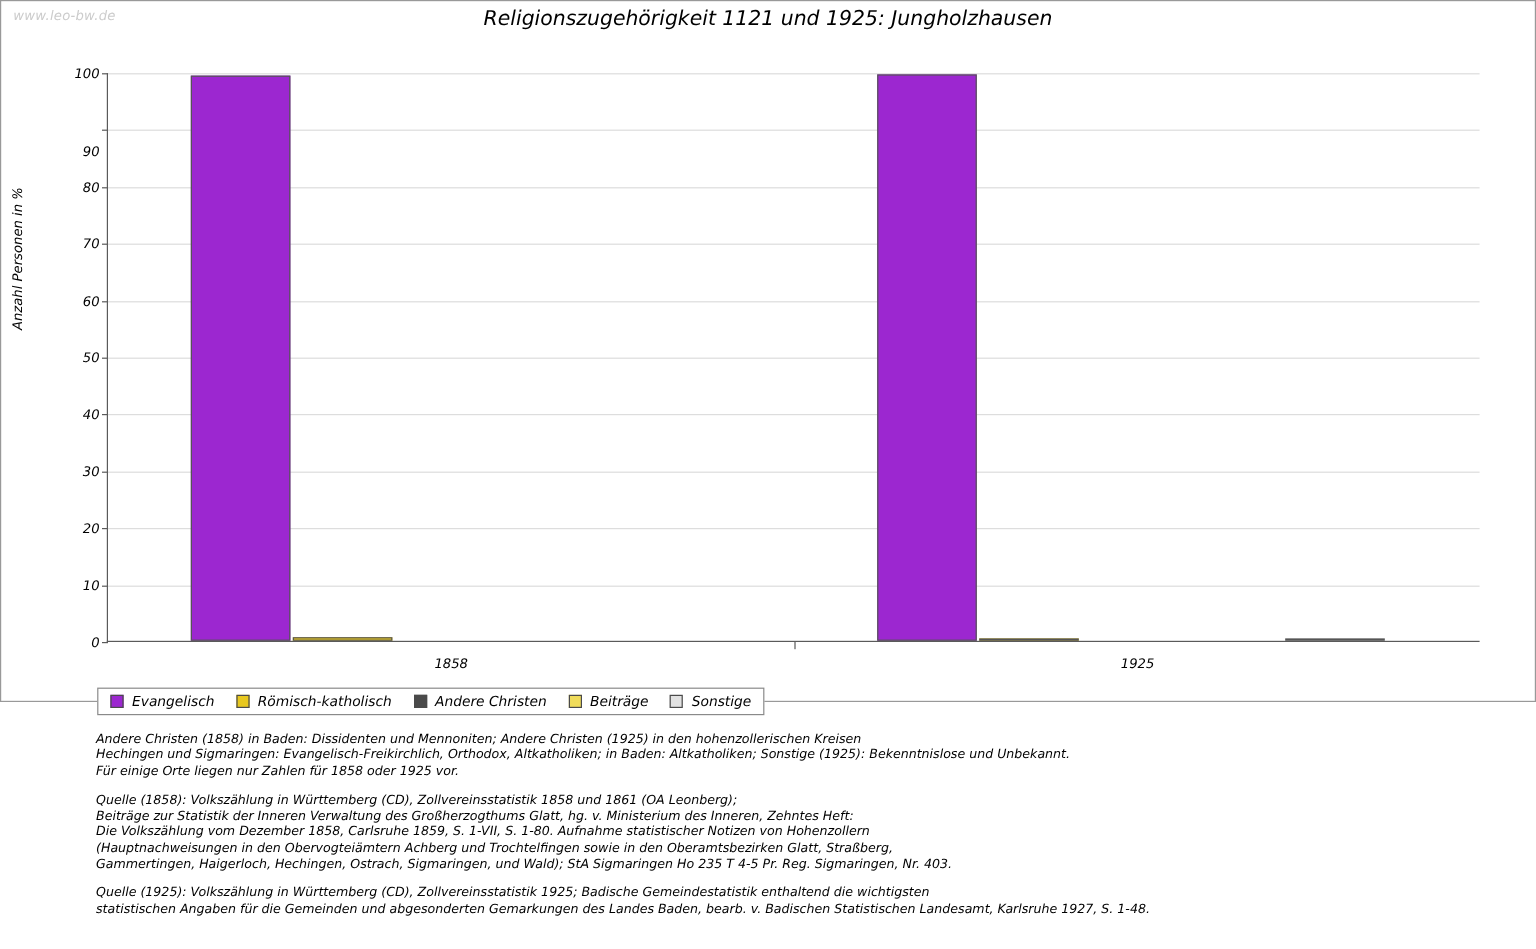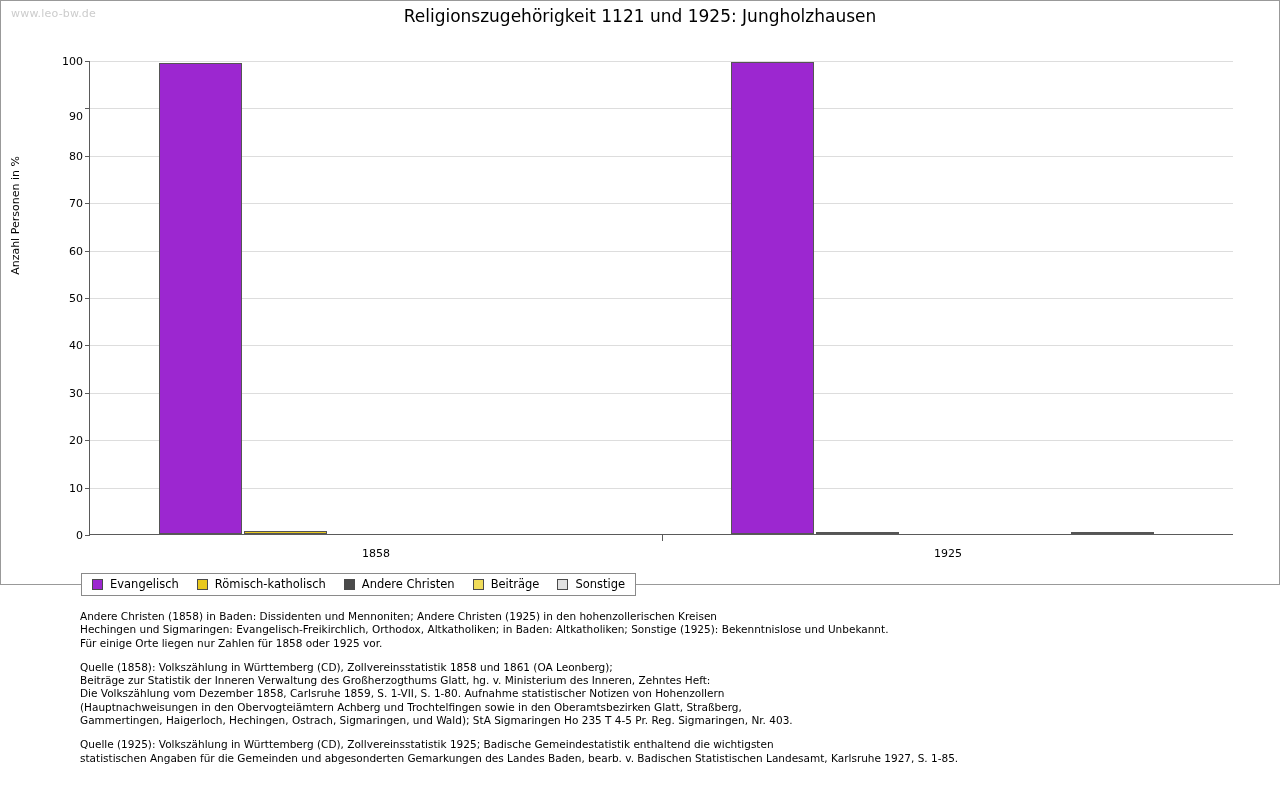--- a/index.html
+++ b/index.html
@@ -14,20 +14,21 @@
     color: #000000;
     overflow: hidden;
   }
   #page {
     position: relative;
     width: 1280px;
     height: 585px;
     box-sizing: border-box;
     border: 1px solid #999999;
     background: #ffffff;
+    font-style: italic;
   }
   .watermark {
     position: absolute;
     left: 10px;
     top: 6px;
     font-size: 11px;
     color: #cccccc;
     letter-spacing: 0.2px;
   }
   .chart-title {
@@ -193,21 +194,21 @@
         <div class="tick-mark" style="top: 189.6px;"></div>
         <div class="tick-label" style="top: 189.6px;">60</div>
         <div class="gridline" style="top: 142.2px;"></div>
         <div class="tick-mark" style="top: 142.2px;"></div>
         <div class="tick-label" style="top: 142.2px;">70</div>
         <div class="gridline" style="top: 94.8px;"></div>
         <div class="tick-mark" style="top: 94.8px;"></div>
         <div class="tick-label" style="top: 94.8px;">80</div>
         <div class="gridline" style="top: 47.4px;"></div>
         <div class="tick-mark" style="top: 47.4px;"></div>
-        <div class="tick-label" style="top: 55px; margin-left: 40px;">90</div>
+        <div class="tick-label" style="top: 65px; margin-left: 40px;">90</div>
         <div class="gridline" style="top: 0px;"></div>
         <div class="tick-mark" style="top: 0px;"></div>
         <div class="tick-label" style="top: 0px;">100</div>
         <div class="bar" title="Evangelisch 1858: 99.4%" style="left: 68.5px; width: 83px; height: 471.156px; background: rgb(156, 39, 208);"></div>
         <div class="bar" title="Römisch-katholisch 1858: 0.6%" style="left: 153.5px; width: 83px; height: 2.844px; background: rgb(232, 200, 30);"></div>
         <div class="bar" title="Andere Christen 1858: 0%" style="left: 238.5px; width: 83px; height: 0px; background: rgb(74, 74, 74); border: none;"></div>
         <div class="bar" title="Jüdisch 1858: 0%" style="left: 323.5px; width: 83px; height: 0px; background: rgb(240, 220, 90); border: none;"></div>
         <div class="bar" title="Sonstige 1858: 0%" style="left: 408.5px; width: 83px; height: 0px; background: rgb(226, 226, 226); border: none;"></div>
         <div class="group-label" style="left: 286px;">1858</div>
         <div class="bar" title="Evangelisch 1925: 99.5%" style="left: 640.5px; width: 83px; height: 471.63px; background: rgb(156, 39, 208);"></div>
@@ -251,17 +252,17 @@
       </div>
       <div class="note-block">
         <div class="note-line">Quelle (1858): Volkszählung in Württemberg (CD), Zollvereinsstatistik 1858 und 1861 (OA Leonberg);</div>
         <div class="note-line">Beiträge zur Statistik der Inneren Verwaltung des Großherzogthums Glatt, hg. v. Ministerium des Inneren, Zehntes Heft:</div>
         <div class="note-line">Die Volkszählung vom Dezember 1858, Carlsruhe 1859, S. 1-VII, S. 1-80. Aufnahme statistischer Notizen von Hohenzollern</div>
         <div class="note-line">(Hauptnachweisungen in den Obervogteiämtern Achberg und Trochtelfingen sowie in den Oberamtsbezirken Glatt, Straßberg,</div>
         <div class="note-line">Gammertingen, Haigerloch, Hechingen, Ostrach, Sigmaringen, und Wald); StA Sigmaringen Ho 235 T 4-5 Pr. Reg. Sigmaringen, Nr. 403.</div>
       </div>
       <div class="note-block">
         <div class="note-line">Quelle (1925): Volkszählung in Württemberg (CD), Zollvereinsstatistik 1925; Badische Gemeindestatistik enthaltend die wichtigsten</div>
-        <div class="note-line">statistischen Angaben für die Gemeinden und abgesonderten Gemarkungen des Landes Baden, bearb. v. Badischen Statistischen Landesamt, Karlsruhe 1927, S. 1-85.</div>
+        <div class="note-line">statistischen Angaben für die Gemeinden und abgesonderten Gemarkungen des Landes Baden, bearb. v. Badischen Statistischen Landesamt, Karlsruhe 1927, S. 1-48.</div>
       </div>
     </div>
 
 </div>
 
 </body></html>

